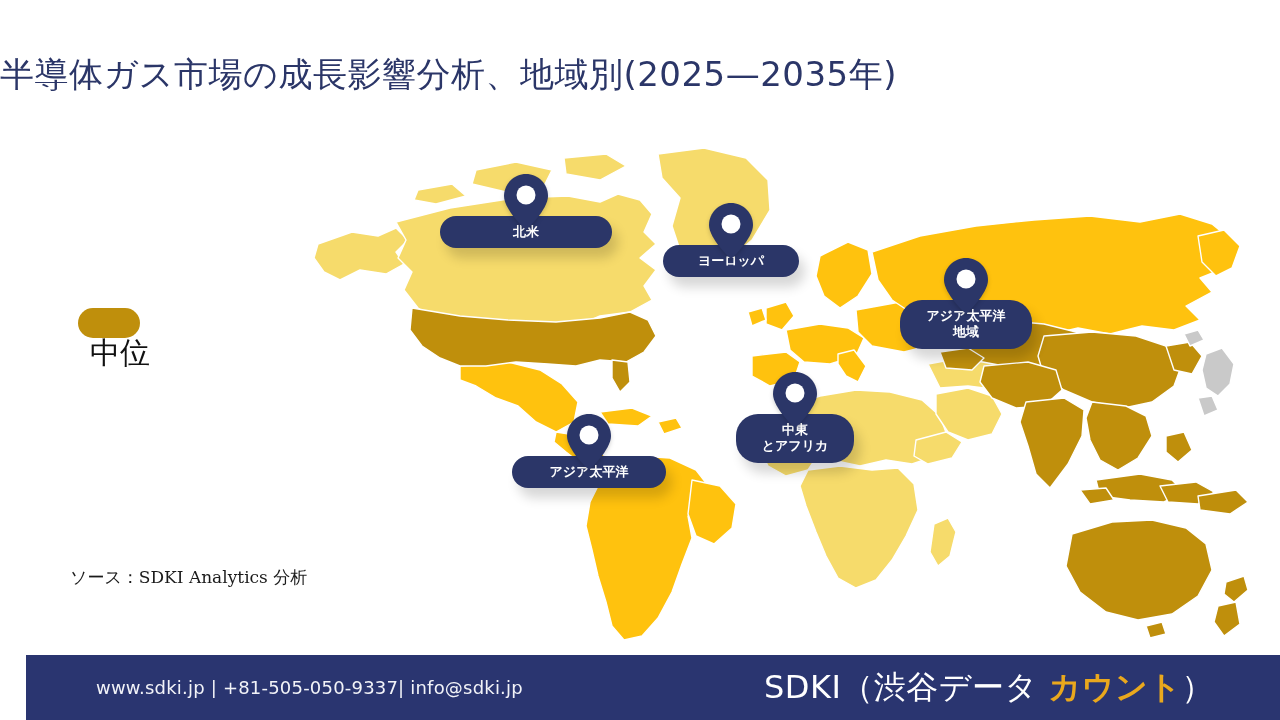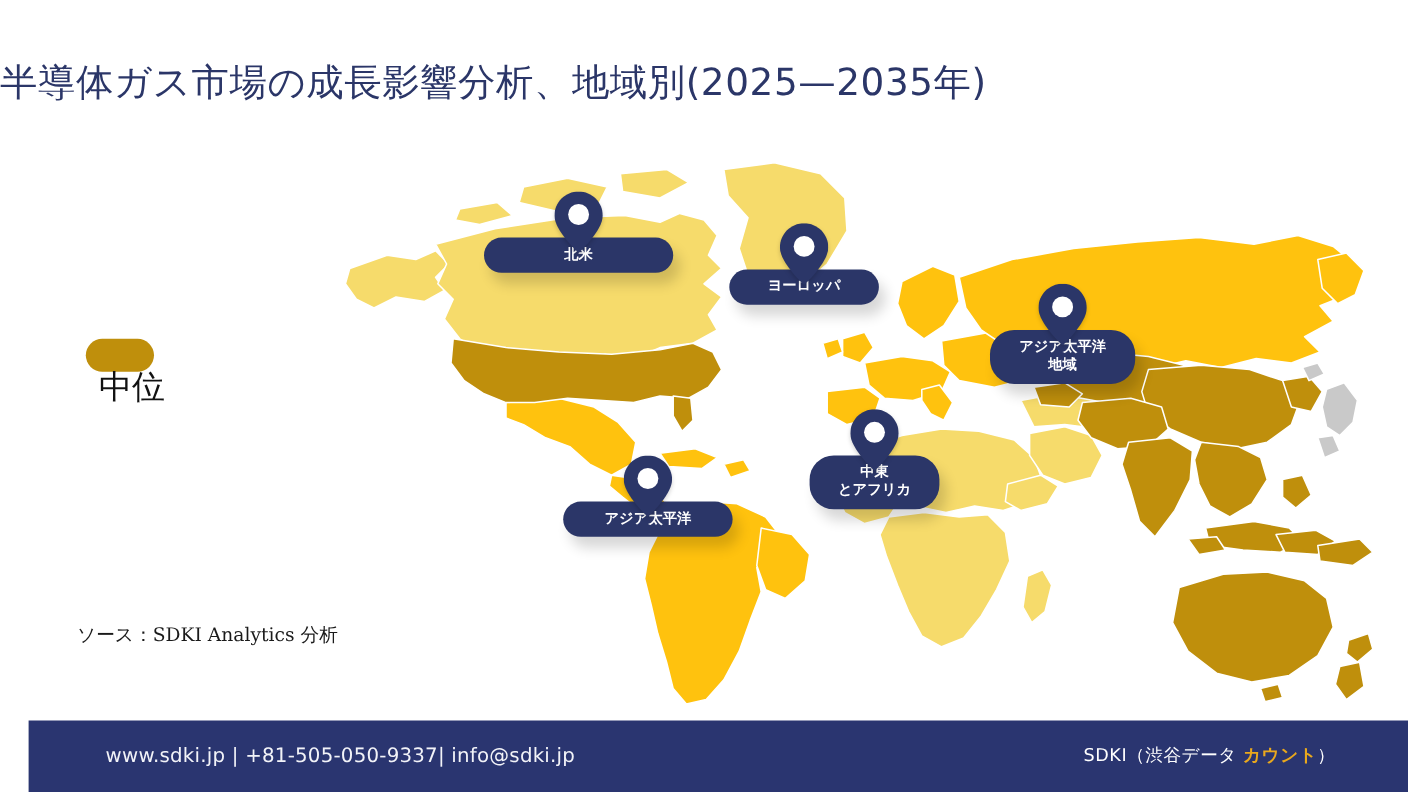--- a/index.html
+++ b/index.html
@@ -68,21 +68,21 @@
   
   .footer{
     position:absolute;left:0;right:0;bottom:0;height:65px;
     background:#2a3570;display:flex;align-items:center;justify-content:space-between;margin-left:26px;
   }
   .footer-contact{
     color:#f2f3f8;font-size:18px;margin-left:70px;letter-spacing:.2px;
     font-family:"DejaVu Sans","Liberation Sans",sans-serif;
   }
   .footer-brand{
-    margin-right:66px;color:#ffffff;font-size:16px;letter-spacing:.5px;
+    margin-right:66px;color:#ffffff;font-size:32px;letter-spacing:.5px;
     font-family:"DejaVu Sans","Liberation Sans",sans-serif;
   }
   .footer-brand .accent{color:#e9a81d;font-weight:700;}
 </style>
 </head>
 <body>
 
 <div class="slide">
 
   <div class="title">半導体ガス市場の成長影響分析、地域別(2025—2035年)</div>

